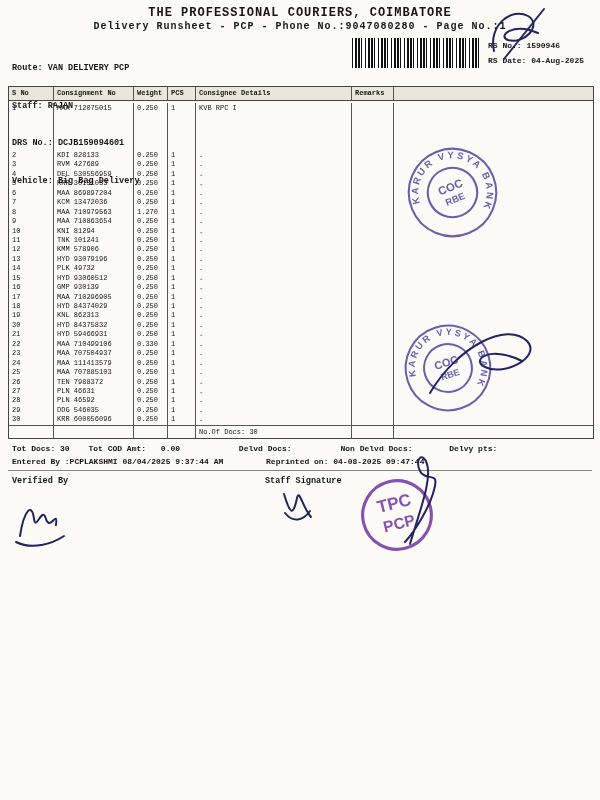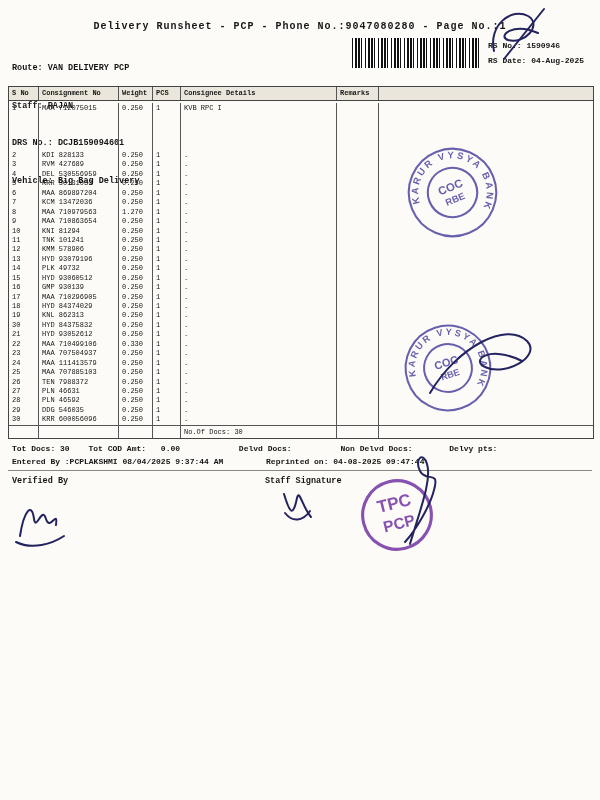--- a/index.html
+++ b/index.html
@@ -13,21 +13,21 @@
   .barcode{width:128px;height:30px;
     background:repeating-linear-gradient(90deg,#111 0 1px,#fff 1px 3px,#111 3px 5px,#fff 5px 6px,#111 6px 8px,#fff 8px 9px,#111 9px 10px,#fff 10px 13px);}
   .rs-labels{margin-left:8px;font-size:8px;font-weight:bold;line-height:15px;white-space:nowrap;}
   
   .rtable{position:absolute;left:8px;top:86px;width:584px;border:1px solid #444;background:transparent;}
   .trow,.thead{display:flex;font-size:7px;}
   .thead{background:#eae6dc;border-bottom:1px solid #444;font-weight:bold;height:13px;line-height:13px;}
   .trow{height:9.45px;line-height:9.45px;}
   .trow.tall{height:50px;line-height:10px;padding-top:2px;box-sizing:border-box;}
   .c{box-sizing:border-box;padding-left:3px;border-right:1px solid #555;overflow:hidden;white-space:nowrap;}
-  .c1{width:30px;}.c2{width:80px;}.c3{width:34px;}.c4{width:28px;}
+  .c1{width:45px;}.c2{width:80px;}.c3{width:34px;}.c4{width:28px;}
   .c5{width:156px;}.c6{width:42px;}.c7{flex:1;border-right:none;}
   .tfootrow{display:flex;border-top:1px solid #555;height:12px;line-height:12px;font-size:7px;}
   
   .stamp{position:absolute;pointer-events:none;}
   
   .summary{position:absolute;left:12px;top:444px;font-size:8px;font-weight:bold;white-space:nowrap;}
   .summary span{display:inline-block;}
   .s1{margin-right:14px;}.s2{margin-right:10px;}.s3{margin-right:38px;}
   .s4{margin-right:44px;padding-left:16px;}.s5{margin-right:32px;}
   .entered{position:absolute;left:12px;top:457px;font-size:8px;font-weight:bold;white-space:nowrap;}
@@ -35,20 +35,21 @@
   .footrule{position:absolute;left:8px;top:470px;width:584px;border-top:1px solid #888;}
   .verified{position:absolute;left:12px;top:476px;font-size:8.5px;font-weight:bold;}
   .staffsig-label{position:absolute;left:265px;top:476px;font-size:8.5px;font-weight:bold;}
   svg text{font-family:"Liberation Sans",sans-serif;}
 </style>
 </head>
 <body>
 
 <div class="page">
 
+  <div class="org">THE PROFESSIONAL COURIERS, COIMBATORE</div>
   <div class="subtitle">Delivery Runsheet - PCP - Phone No.:9047080280 - Page No.:1</div>
 
   <div class="info">
     <div>Route: VAN DELIVERY PCP</div>
     <div>Staff: RAJAN</div>
     <div>DRS No.: DCJB159094601</div>
     <div>Vehicle: Big Bag Delivery</div>
   </div>
 
   <div class="barcode-block">
@@ -272,21 +273,21 @@
           <div class="c c2">HYD 84375832</div>
           <div class="c c3">0.250</div>
           <div class="c c4">1</div>
           <div class="c c5">.</div>
           <div class="c c6"></div>
           <div class="c c7"></div>
         </div>
 
         <div class="trow">
           <div class="c c1">21</div>
-          <div class="c c2">HYD 93052612</div>
+          <div class="c c2">HYD 59466931</div>
           <div class="c c3">0.250</div>
           <div class="c c4">1</div>
           <div class="c c5">.</div>
           <div class="c c6"></div>
           <div class="c c7"></div>
         </div>
 
         <div class="trow">
           <div class="c c1">22</div>
           <div class="c c2">MAA 710499106</div>

